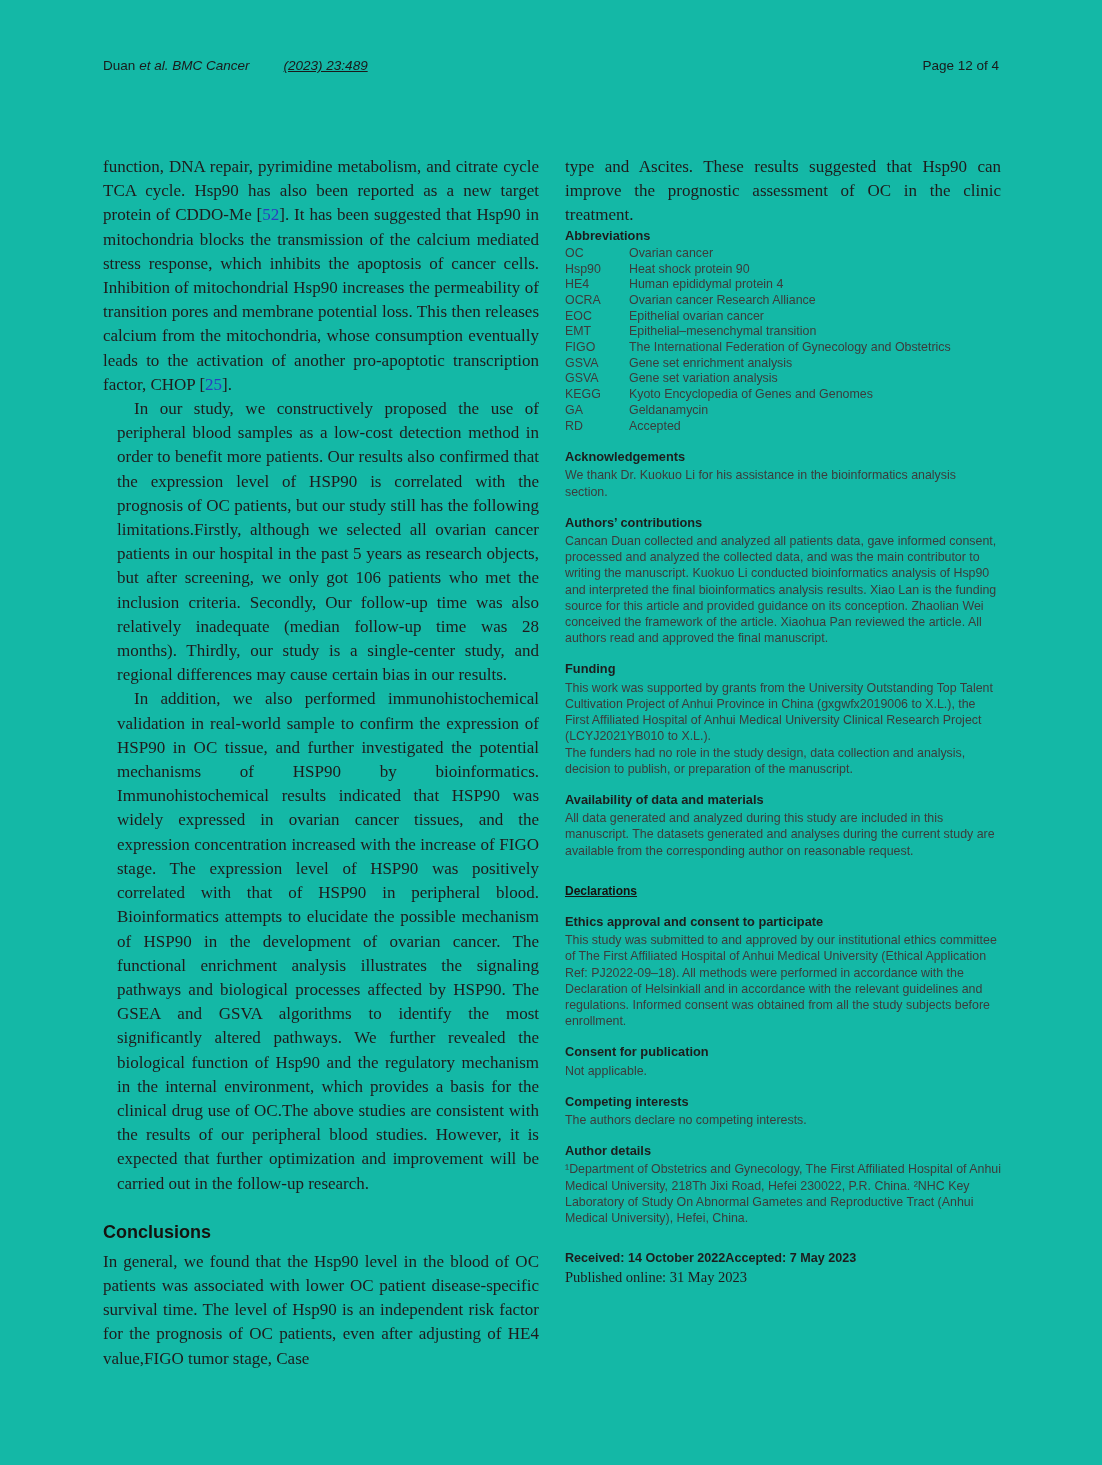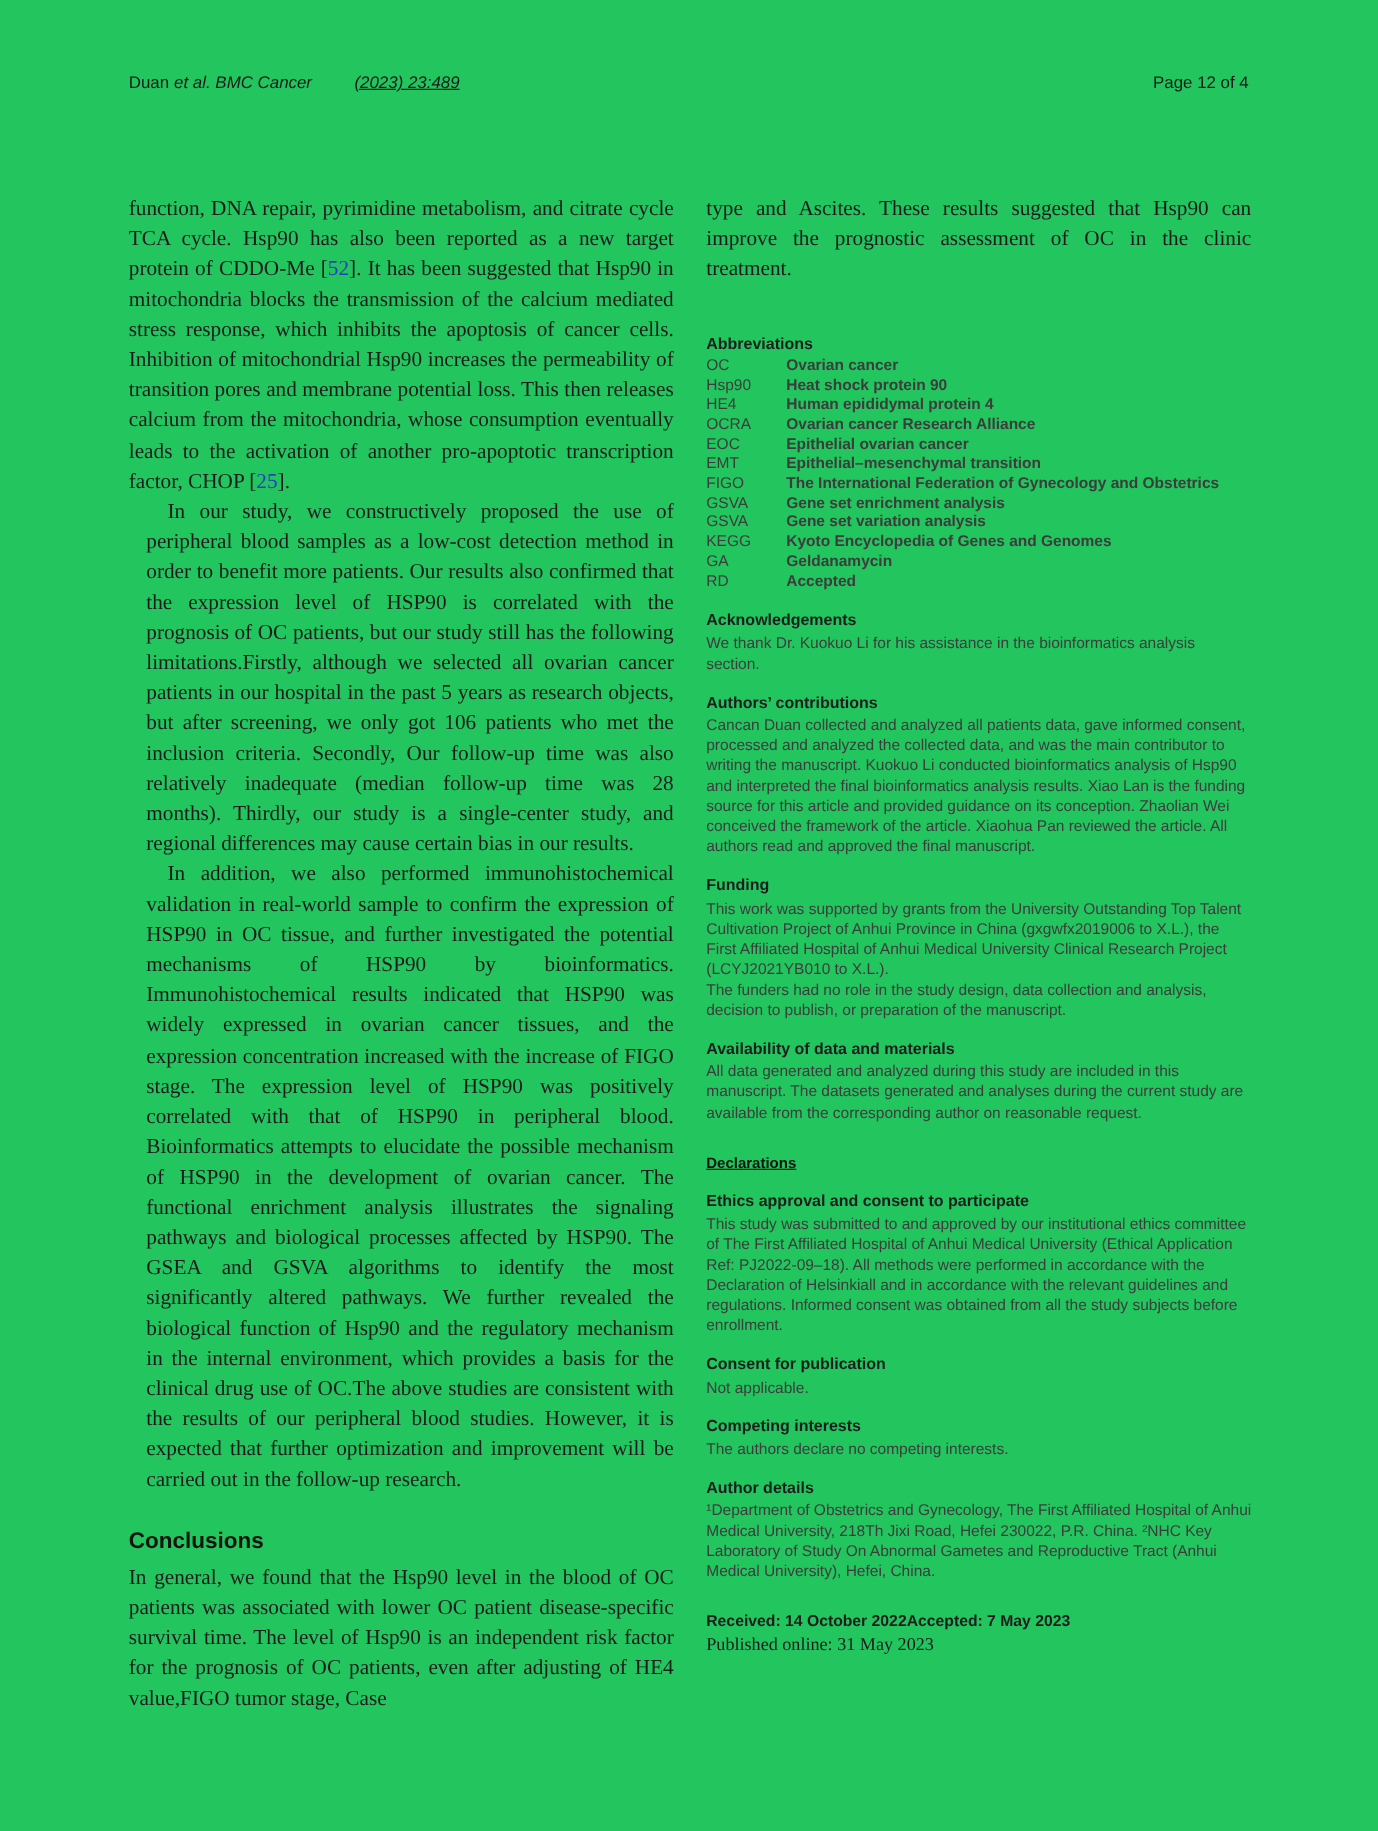--- a/index.html
+++ b/index.html
@@ -1,19 +1,19 @@
 <!DOCTYPE html>
 <html><head>
 <meta charset="utf-8">
 <style>
   html,body { margin:0; padding:0; background:#ffffff; }
   .page {
     position:relative;
     width:1102px; height:1465px;
-    background:#22c55e;
+    background:#14b8a6;
     font-family:"Liberation Serif", serif;
     color:#1f1b1c;
     overflow:hidden;
   }
   
   .header {
     position:absolute; top:58px; left:103px; width:896px;
     display:flex; justify-content:space-between; align-items:baseline;
     font-family:"Liberation Sans", sans-serif;
     font-size:13.5px; color:#1a1a1a;
@@ -45,24 +45,24 @@
     font-family:"Liberation Sans", sans-serif;
     font-size:12.4px; line-height:16.2px;
     color:#3c3c3c; text-align:left;
   }
   .bm-section { margin-top:15px; }
   .bm-h {
     font-weight:bold; font-size:12.8px; color:#1d1d1d;
     margin:0 0 2px 0;
   }
   .bm-body { margin:0; white-space:pre-line; }
-  .abbr-section { margin-top:39px; }
+  .abbr-section { }
   .abbr-row { display:flex; line-height:15.7px; }
   .abbr-term { width:64px; flex:0 0 64px; }
-  .abbr-def { flex:1;font-weight:bold; }
+  .abbr-def { flex:1; }
   .decl-h {
     font-weight:bold; font-size:12px; color:#16120f;
     margin:24px 0 0 0;
     text-decoration:underline;
   }
   .dates-line {
     margin-top:24px;
     font-weight:bold; color:#1d1d1d; font-size:12.6px;
   }
   .dates-line .accepted { margin-left:0; }

